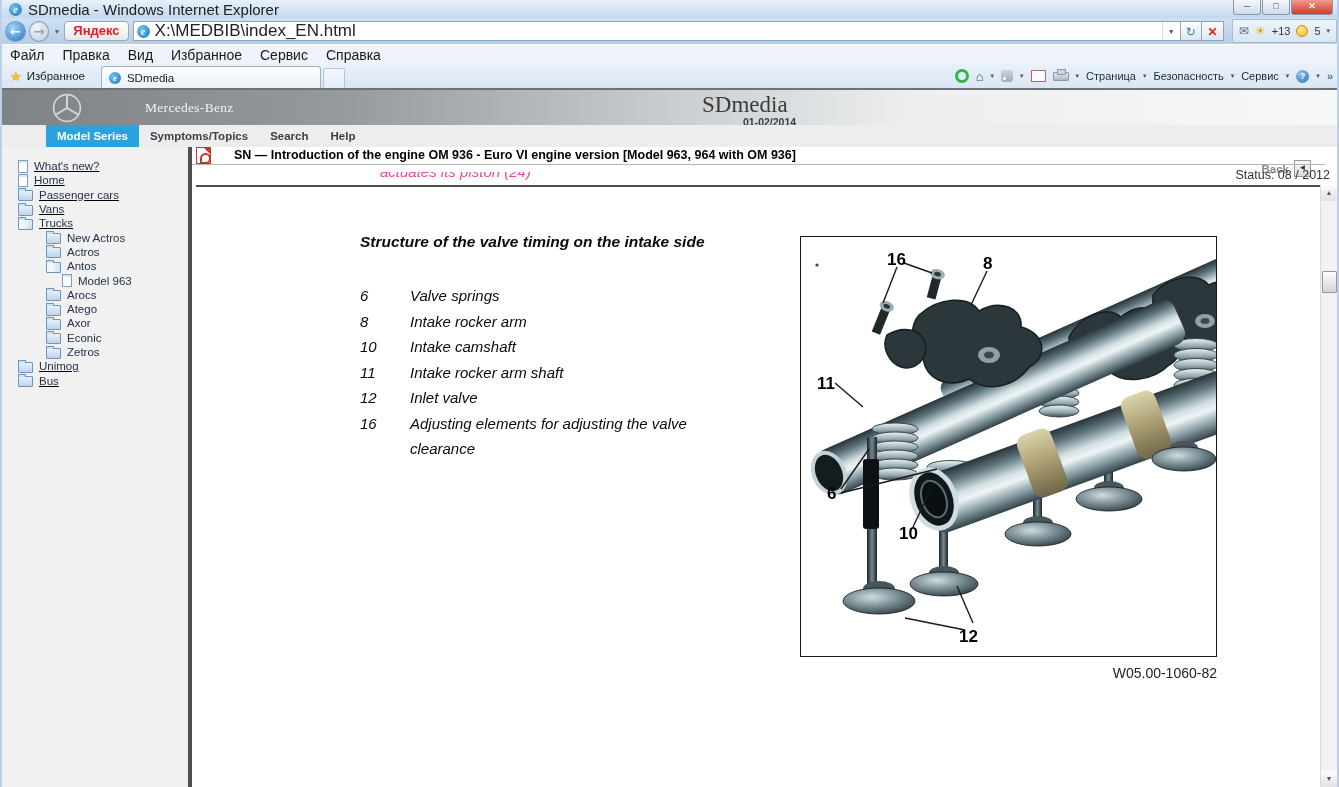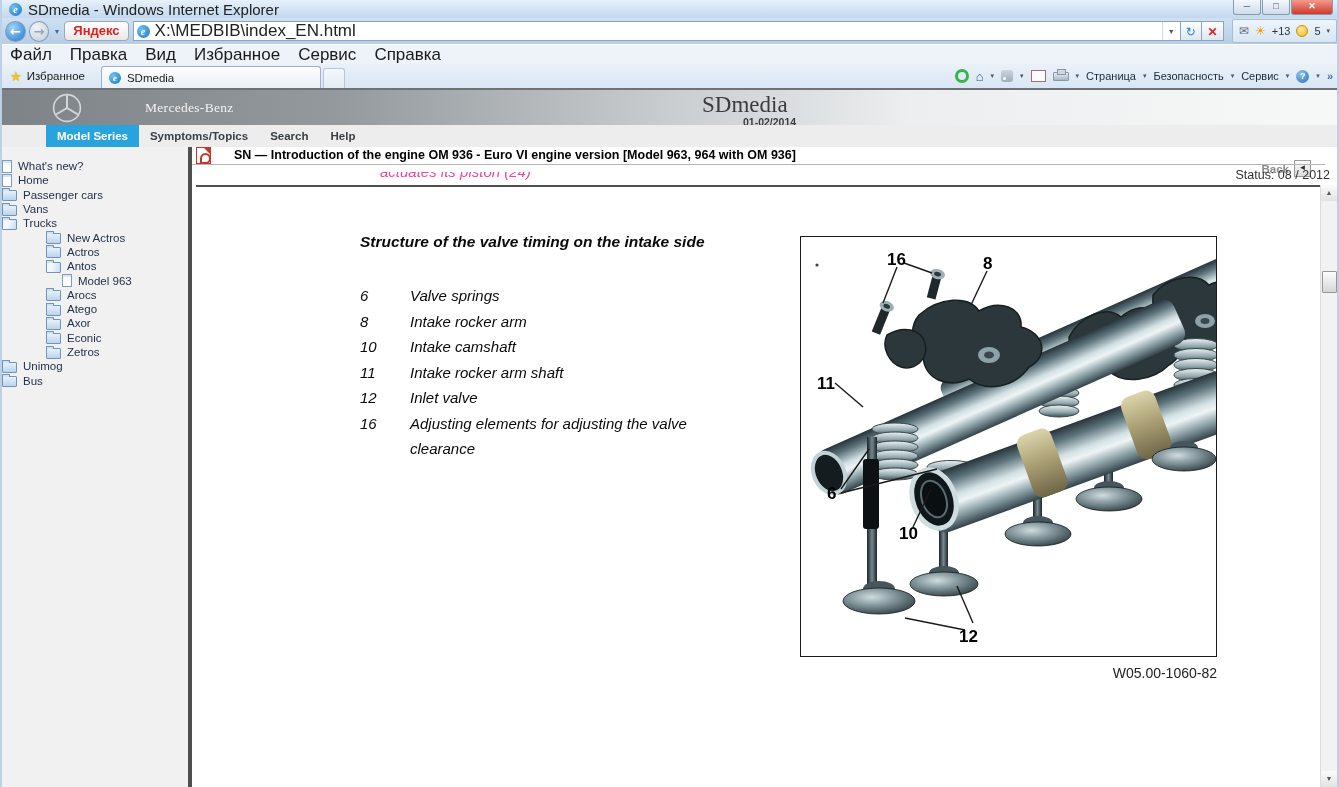--- a/index.html
+++ b/index.html
@@ -40,21 +40,21 @@
   .widgetbox{margin-left:8px;height:22px;border:1px solid #a8bdd4;border-radius:2px;
     background:linear-gradient(#eef5fc,#d7e5f3);display:flex;align-items:center;padding:0 6px;gap:6px;}
   .widgetbox .env{color:#667;font-size:12px;}
   .widgetbox .sun{color:#f59a00;font-size:12px;}
   .wtxt{font-size:11px;color:#333;}
   .clockdot{width:12px;height:12px;border-radius:50%;background:radial-gradient(circle at 35% 30%,#ffe89a,#f5b91e);
     border:1px solid #c99100;box-sizing:border-box;}
   
   .menubar{position:absolute;left:0;top:44px;width:100%;height:20px;background:#eef3fa;
     border-top:1px solid #fff;display:flex;align-items:center;padding-left:8px;box-sizing:border-box;}
-  .menu-item{font-size:17px;color:#1a1a1a;margin-right:18px;}
+  .menu-item{font-size:14px;color:#1a1a1a;margin-right:18px;}
   
   .favbar{position:absolute;left:0;top:64px;width:100%;height:24px;
     background:linear-gradient(#eaf1f9,#d9e6f3);border-bottom:1px solid #aebfd2;
     display:flex;align-items:center;}
   .star{color:#f5c431;font-size:13px;margin:0 5px 0 8px;text-shadow:0 0 1px #b8860b;}
   .fav-lbl{font-size:11.5px;color:#1a1a1a;margin-right:16px;}
   .tab{width:218px;height:22px;margin-top:2px;background:linear-gradient(#fdfefe,#e9f0f7);
     border:1px solid #9fb2c6;border-bottom:none;border-radius:3px 3px 0 0;
     display:flex;align-items:center;}
   .tab .ie-ico{width:12px;height:12px;font-size:9px;line-height:12px;}
@@ -89,21 +89,21 @@
   
   .tabsrow{position:absolute;left:0;top:125px;width:100%;height:22px;background:#ededee;display:flex;padding-left:44px;box-sizing:border-box;}
   .ntab{height:22px;padding:0 11px;font:bold 11.5px/22px "Liberation Sans",sans-serif;color:#3a3f46;}
   .ntab.active{background:#29a3dd;color:#fff;}
   
   .sidebar{position:absolute;left:0;top:147px;width:186px;bottom:0;background:#f1f1f1;padding-top:12px;box-sizing:border-box;}
   .divider{position:absolute;left:186px;top:147px;width:4px;bottom:0;background:#4f4f4f;}
   .content{position:absolute;left:190px;top:147px;right:0;bottom:0;background:#fff;}
   .tree-item{display:flex;align-items:center;height:14.3px;gap:6px;}
   .tree-item .lbl{font-size:11.5px;color:#24324a;white-space:nowrap;}
-  .lvl0{} .lvl1{padding-left:44px;} .lvl2{padding-left:60px;}
+  .lvl0{padding-left:16px;text-decoration:underline;} .lvl1{padding-left:44px;} .lvl2{padding-left:60px;}
   .ic-page{width:10px;height:13px;background:#fff;border:1px solid #7d9cbe;box-sizing:border-box;flex:none;
     box-shadow:inset 0 2px 0 #d8e6f4;}
   .ic-folder{width:15px;height:11px;background:linear-gradient(#e6f1fb,#bcd4ec);border:1px solid #7094b8;
     border-radius:1px;position:relative;box-sizing:border-box;flex:none;margin-top:2px;}
   .ic-folder::before{content:"";position:absolute;top:-3px;left:-1px;width:6px;height:2px;
     background:#cfe2f4;border:1px solid #7094b8;border-bottom:none;border-radius:1px 1px 0 0;}
   .ic-folder.open{background:linear-gradient(105deg,#f2f8fd 40%,#c8dcf0);}
   
   .doc-title-row{position:absolute;left:0;top:0;width:100%;height:17px;}
   .pdf{position:absolute;left:4px;top:0;width:15px;height:17px;background:#fff;border:1px solid #c0392b;box-sizing:border-box;}

